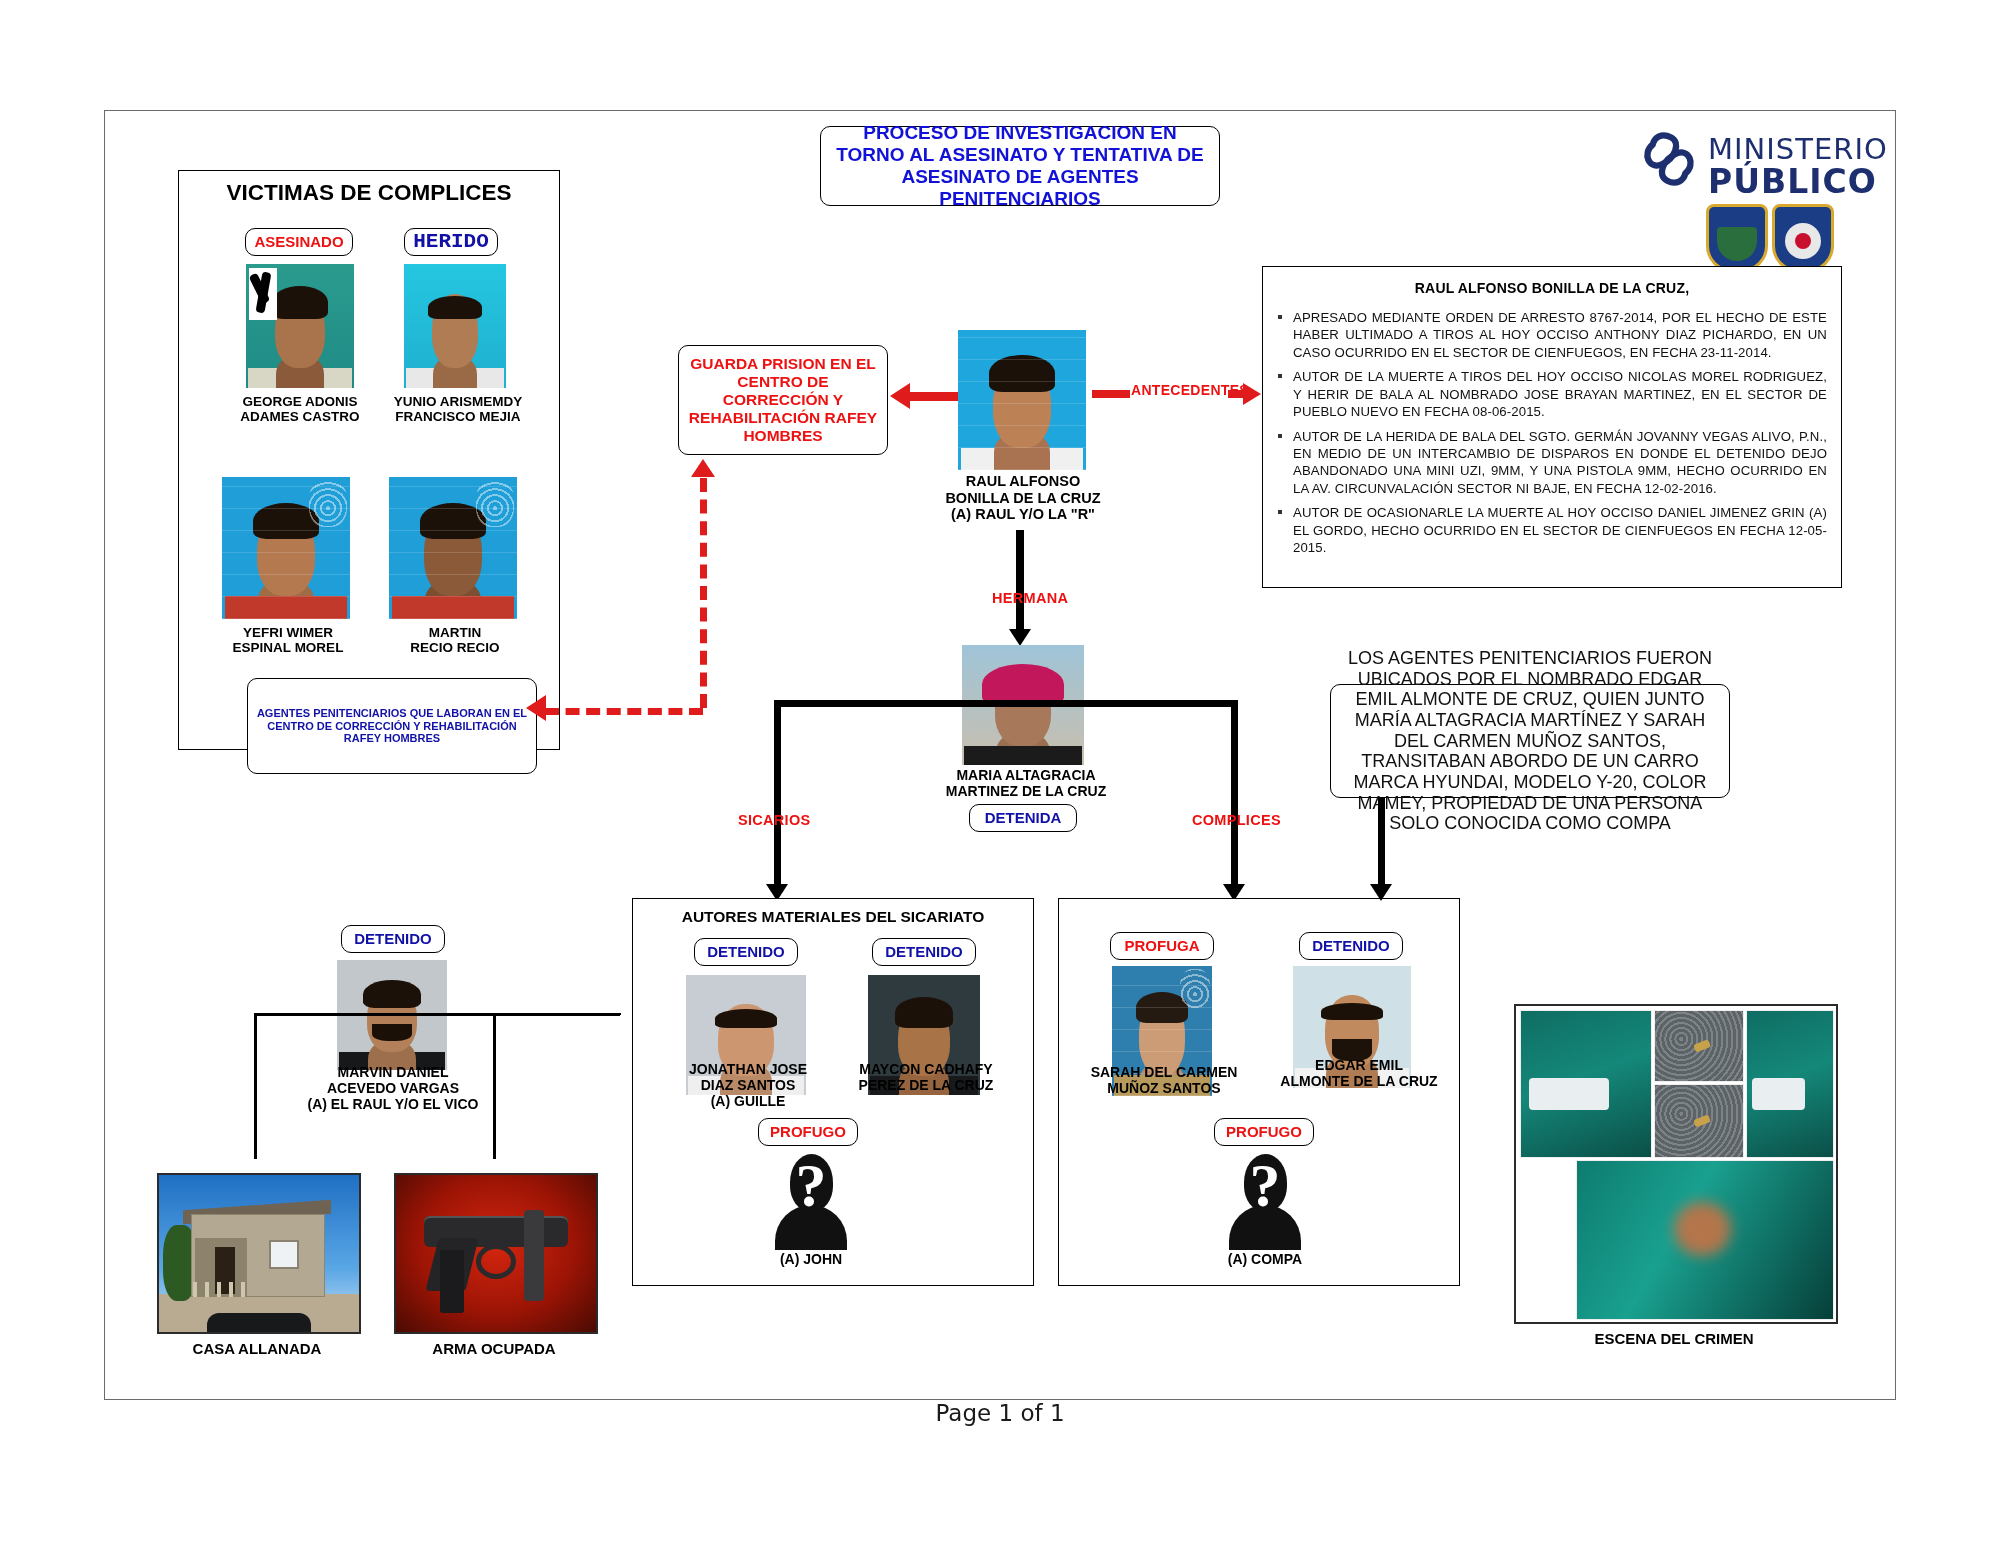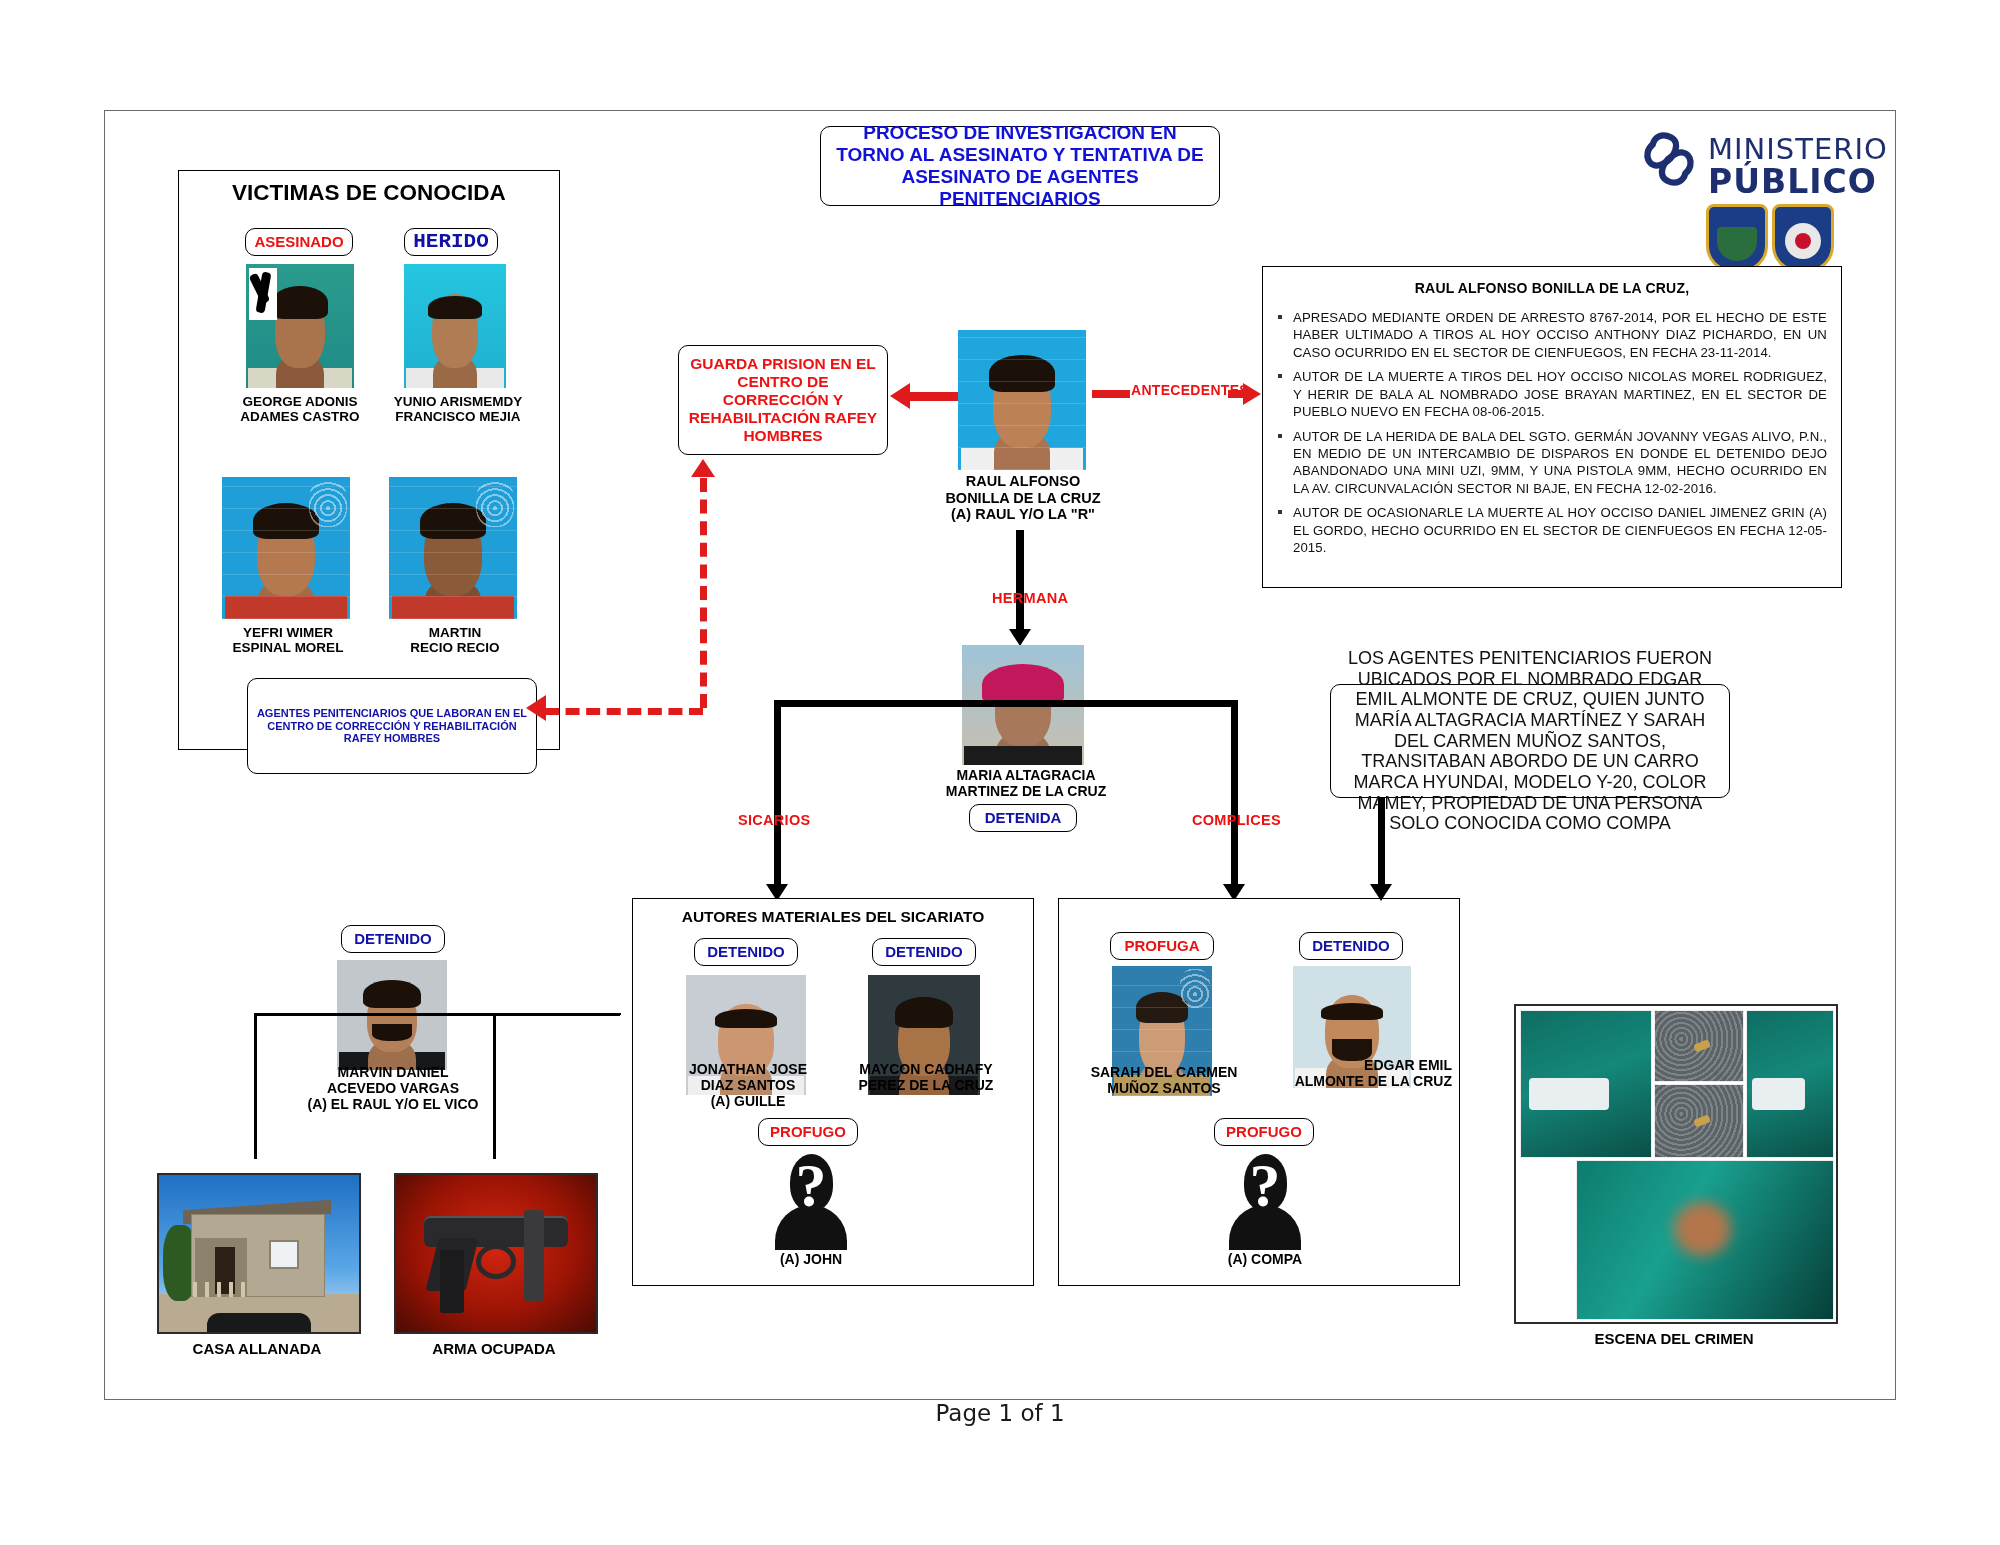--- a/index.html
+++ b/index.html
@@ -121,21 +121,21 @@
   <div style="position:absolute;left:66px;top:76px;width:56px;height:62px;border-radius:8px 8px 26px 26px;background:#1b3d85;border:3px solid #d8a92c;">
     <div style="position:absolute;left:8px;top:20px;right:8px;bottom:8px;border-radius:4px 4px 20px 20px;background:#2b6e3d;"></div>
   </div>
   <div style="position:absolute;left:132px;top:76px;width:56px;height:62px;border-radius:8px 8px 26px 26px;background:#1b3d85;border:3px solid #d8a92c;">
     <div style="position:absolute;left:10px;top:16px;width:36px;height:36px;border-radius:50%;background:#e8e8e8;"></div>
     <div style="position:absolute;left:20px;top:26px;width:16px;height:16px;border-radius:50%;background:#c8102e;"></div>
   </div>
 </div>
 
 <div class="boxpanel" style="left:178px;top:170px;width:382px;height:580px;"></div>
-<div class="cap" style="left:178px;top:180px;width:382px;font-size:22.5px;">VICTIMAS DE CONOCIDA</div>
+<div class="cap" style="left:178px;top:180px;width:382px;font-size:22.5px;">VICTIMAS DE COMPLICES</div>
 
 <div class="chip red" style="left:245px;top:228px;width:108px;height:28px;font-size:15px;">
   <span>ASESINADO</span>
 </div>
 <div class="mug" style="left:246px;top:264px;width:108px;height:124px;">
   <div class="bg" style="background:linear-gradient(#2b9b8e,#1f8b86);"></div>
   <div class="shirt" style="background:#d8d6c4;"></div>
   <div class="neck" style="background:#8a5a3b;"></div>
   <div class="head" style="background:#a9734b;"></div>
   <div class="hair"></div>
@@ -329,21 +329,21 @@
   <span>DETENIDO</span>
 </div>
 <div class="mug" style="left:1293px;top:966px;width:118px;height:122px;">
   <div class="bg" style="background:#cfe0e6;"></div>
   <div class="shirt" style="background:#f2f2f2;"></div>
   <div class="neck" style="background:#b07c54;"></div>
   <div class="head" style="background:#c08a5e;"></div>
   <div class="hair" style="height:14%;"></div>
   <div style="position:absolute;left:33%;bottom:22%;width:34%;height:18%;background:#1d1209;border-radius:0 0 40% 40%;"></div>
 </div>
-<div class="cap" style="left:1266px;top:1058px;width:186px;font-size:14px;text-align:right;">
+<div class="cap" style="left:1266px;top:1058px;width:186px;font-size:14px;">
   <div>EDGAR EMIL</div>
   <div>ALMONTE DE LA CRUZ</div>
 </div>
 
 <div class="chip red" style="left:1214px;top:1118px;width:100px;height:28px;font-size:15px;">
   <span>PROFUGO</span>
 </div>
 <div class="silh" style="left:1222px;top:1152px;width:86px;height:98px;">
   <div class="hd"></div>
     <div class="sh"></div>

